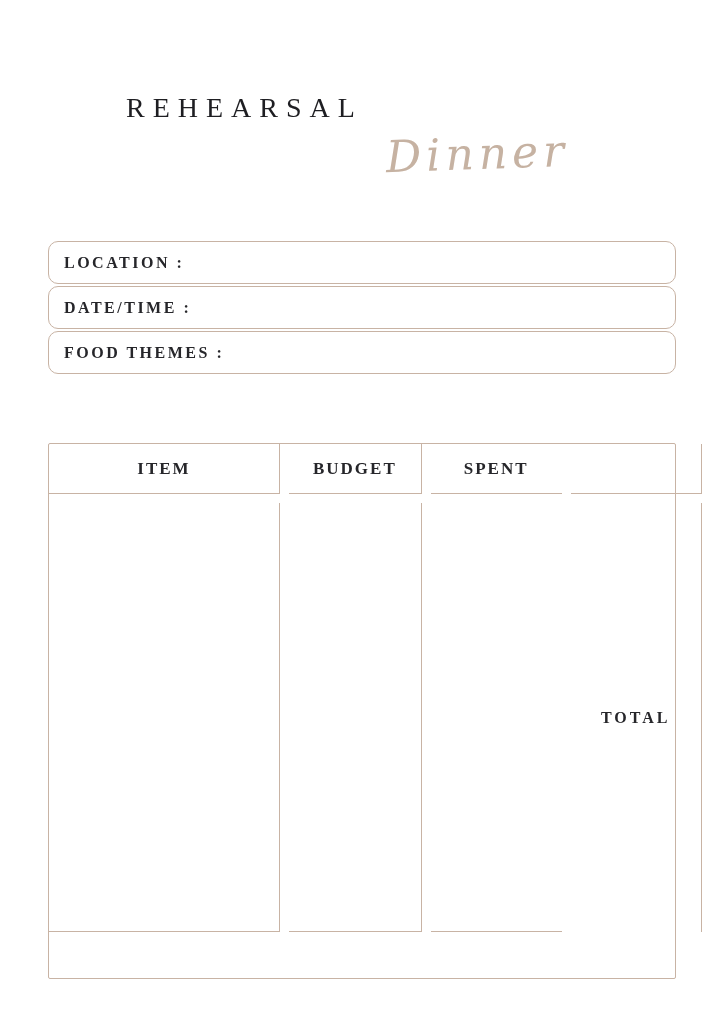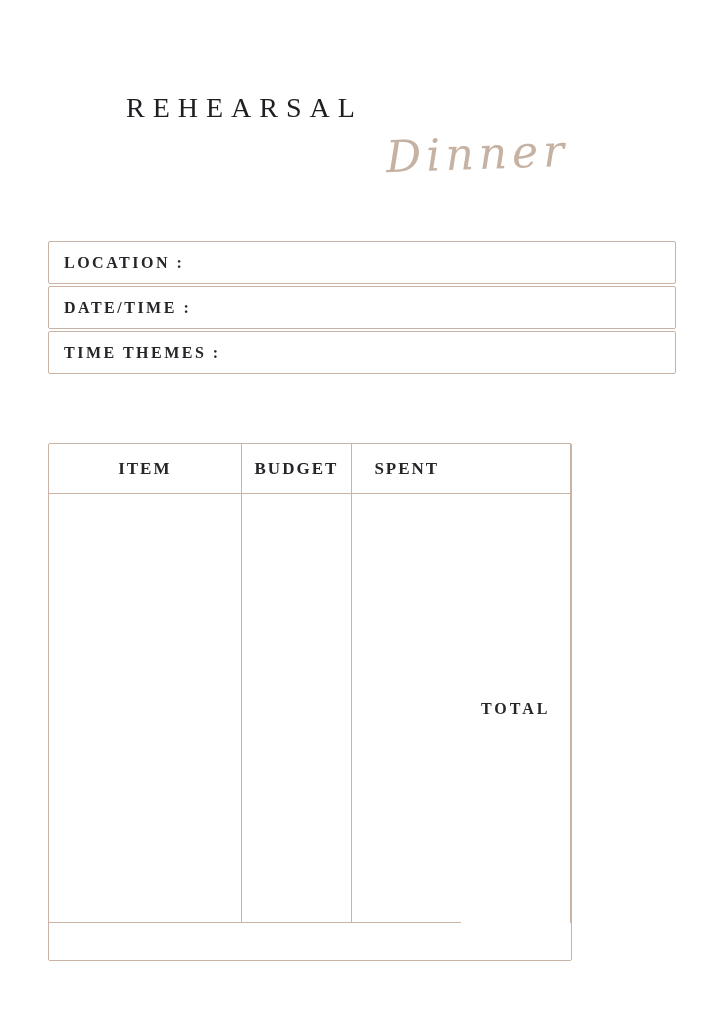--- a/index.html
+++ b/index.html
@@ -37,42 +37,43 @@
     transform:rotate(-2deg);
   }
   
   .info-section{
     position:absolute;left:48px;top:241px;width:628px;
   }
   .info-row{
     height:43px;
     margin-bottom:2px;
     border:1.5px solid var(--border);
-    border-radius:2px;
+    border-radius:10px;
     background:var(--background);
     display:flex;align-items:center;
     padding-left:15px;
   }
   .info-label{
     font-weight:700;
     font-size:16px;
     letter-spacing:2.5px;
     color:var(--label-text);
     white-space:nowrap;
   }
   .info-value{flex:1;height:100%;}
   
   .budget-table{
-    position:absolute;left:48px;top:443px;width:524px;
+    position:absolute;left:48px;top:443px;width:628px;
     border:1.5px solid var(--border);
     border-radius:2px;
     display:grid;
     grid-template-columns:36.9% 21.2% 20.9% 21%;
     grid-template-rows:50px 429px 37px;
     background:var(--background);
+    gap:9px;
   }
   .cell{
     border-right:1px solid var(--border);
     border-bottom:1px solid var(--border);
     display:flex;align-items:center;justify-content:center;
   }
   .cell.last-col{border-right:none;}
   .cell.last-row{border-bottom:none;}
   .th{
     font-weight:700;
@@ -100,21 +101,21 @@
   <section class="info-section">
     <div class="info-row">
       <span class="info-label">LOCATION :</span>
       <span class="info-value"></span>
     </div>
     <div class="info-row">
       <span class="info-label">DATE/TIME :</span>
       <span class="info-value"></span>
     </div>
     <div class="info-row">
-      <span class="info-label">TIME THEMES :</span>
+      <span class="info-label">FOOD THEMES :</span>
       <span class="info-value"></span>
     </div>
   </section>
 
   <section class="budget-table">
 
     <div class="cell th">ITEM</div>
     <div class="cell th">BUDGET</div>
     <div class="cell th last-col">SPENT</div>
 

